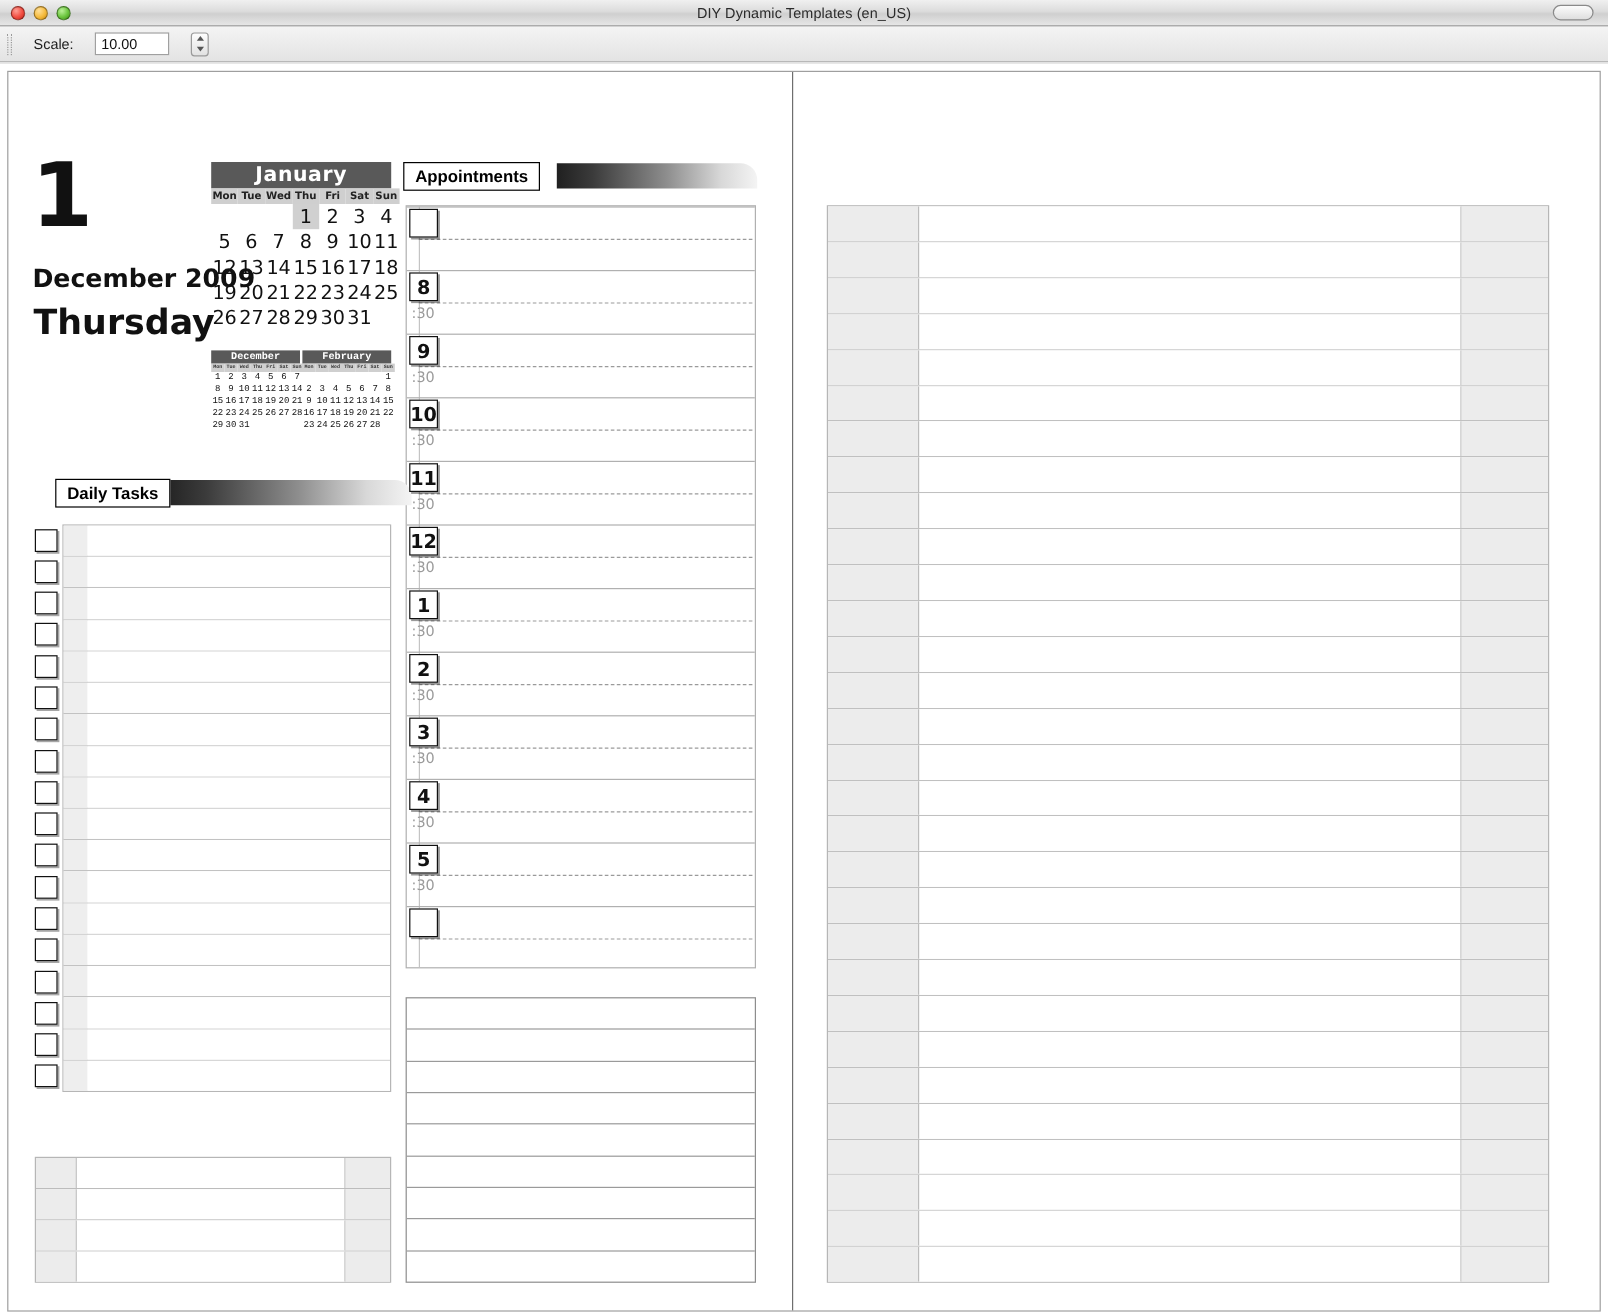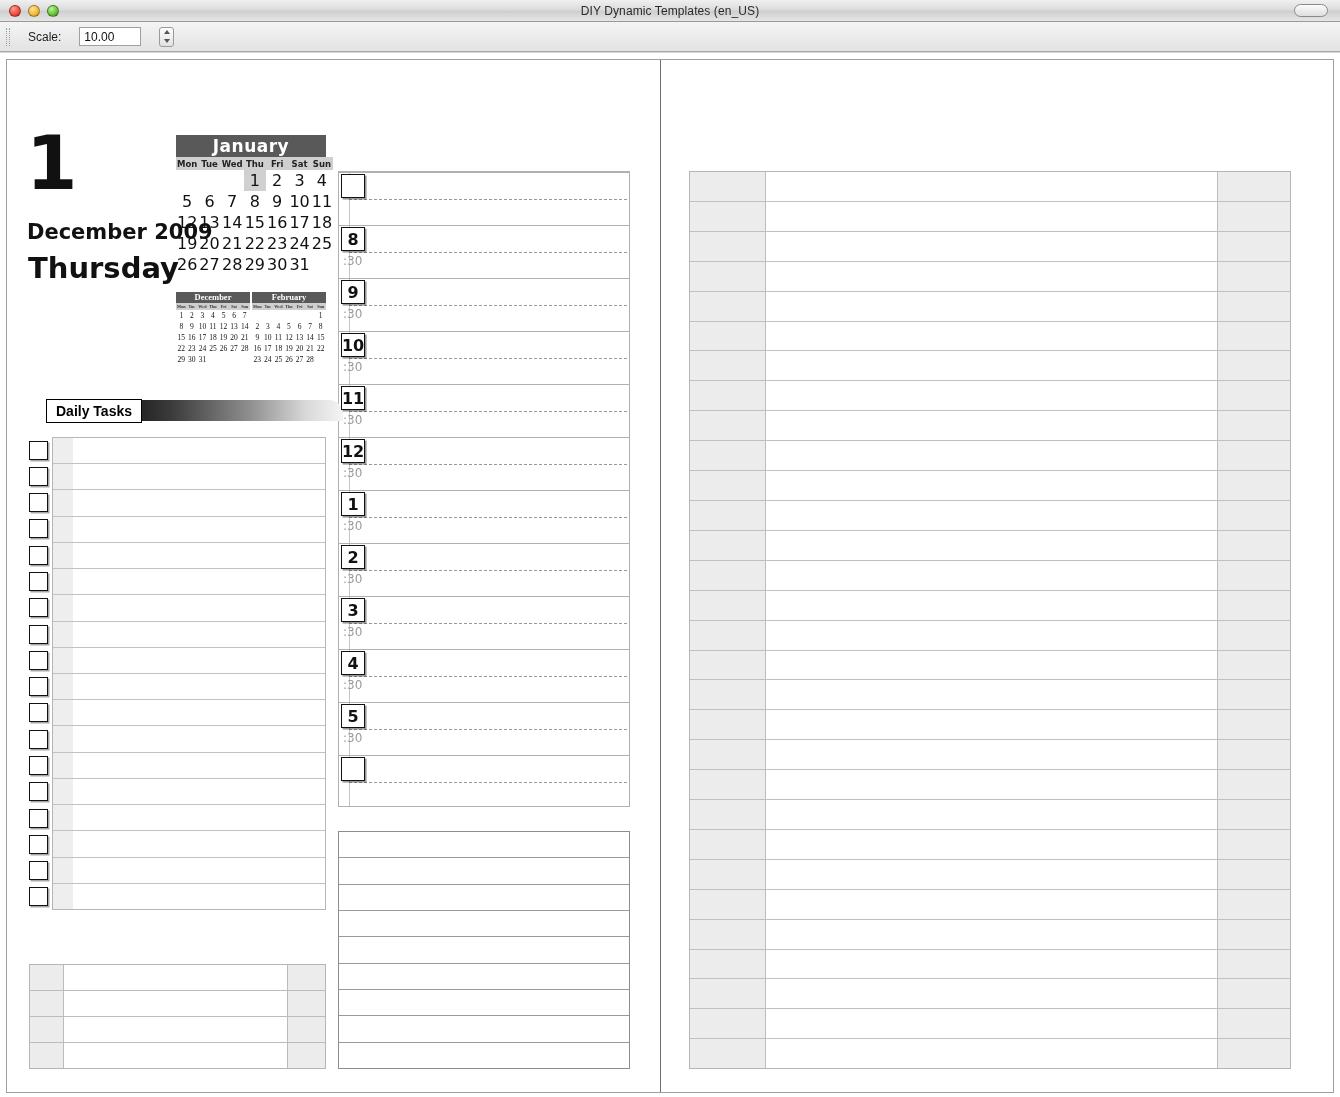--- a/index.html
+++ b/index.html
@@ -104,21 +104,21 @@
     line-height:22px; height:22px; letter-spacing:.5px;
   }
   .cal-main table { border-collapse:collapse; width:100%; font-family:"DejaVu Sans", sans-serif; }
   .cal-main th {
     background:#cfcfcf; color:#222; font-size:8.5px; font-weight:bold;
     height:13px; width:21.4px; text-align:center;
   }
   .cal-main td { font-size:16px; text-align:center; height:20px; width:21.4px; color:#111; }
   .cal-main td.hl { background:#d0d0d0; font-weight:normal; }
 
-  .cal-mini { position:absolute; top:239px; width:74px; font-family:Liberation Serif, serif; }
+  .cal-mini { position:absolute; top:239px; width:74px; font-family:Liberation Mono, monospace; }
   .cal-mini.dec { left:176px; }
   .cal-mini.feb { left:252px; }
   .cal-mini .cal-title {
     background:#595959; color:#fff; text-align:center;
     font-size:8.5px; font-weight:bold; height:11px; line-height:11px;
   }
   .cal-mini table { border-collapse:collapse; width:100%; }
   .cal-mini th { background:#cfcfcf; color:#333; font-size:4.2px; height:7px; width:10.5px; text-align:center; font-weight:bold; }
   .cal-mini td { font-size:7.5px; text-align:center; height:9px; width:10.5px; color:#111; }
 
@@ -515,20 +515,24 @@
           <div class="cell-m"></div>
           <div class="cell-r"></div>
         </div>
         <div class="row">
           <div class="cell-l"></div>
           <div class="cell-m"></div>
           <div class="cell-r"></div>
         </div>
       </div>
 
+    <div class="sec-head" style="left:336px; top:82px; width:295px;">
+      <div class="sec-bar" style="left:128px;"></div>
+      <div class="sec-tab">Appointments</div>
+    </div>
     <div class="appt-box" id="appt-box">
         <div class="appt-vline"></div>
         <div class="appt-row" style="top: 0px; height: 53px;"></div>
         <div class="appt-dash" style="top: 26.5px;"></div>
         <div class="hourbox" style="top: 2px;"></div>
         <div class="appt-row" style="top: 53px; height: 53px;"></div>
         <div class="appt-dash" style="top: 79.5px;"></div>
         <div class="hourbox" style="top: 55px;">8</div>
         <div class="halflabel" style="top: 81.5px;">:30</div>
         <div class="appt-row" style="top: 106px; height: 53px;"></div>

